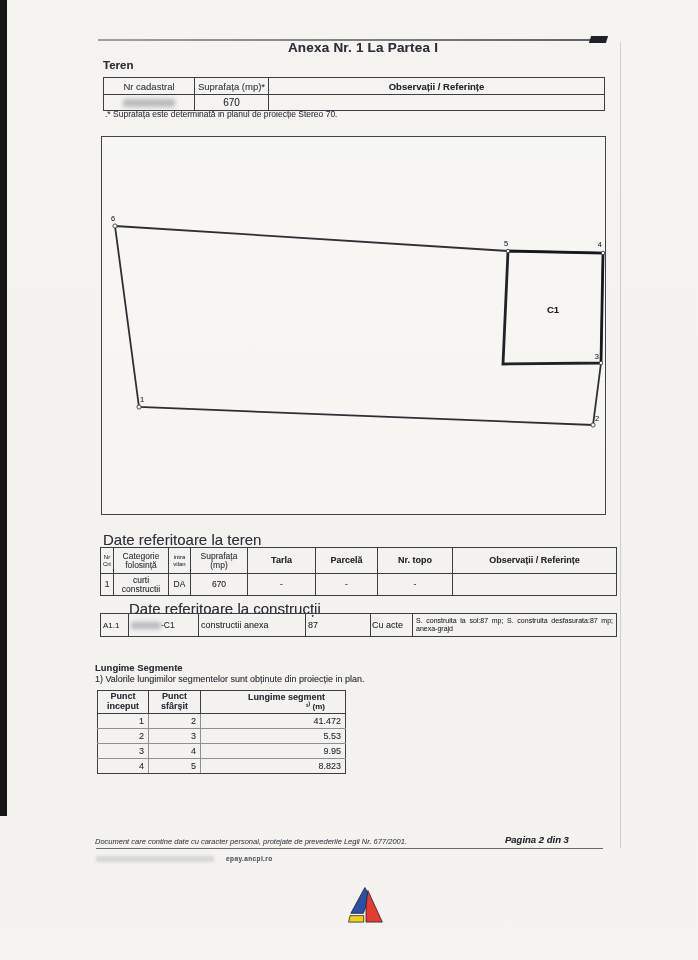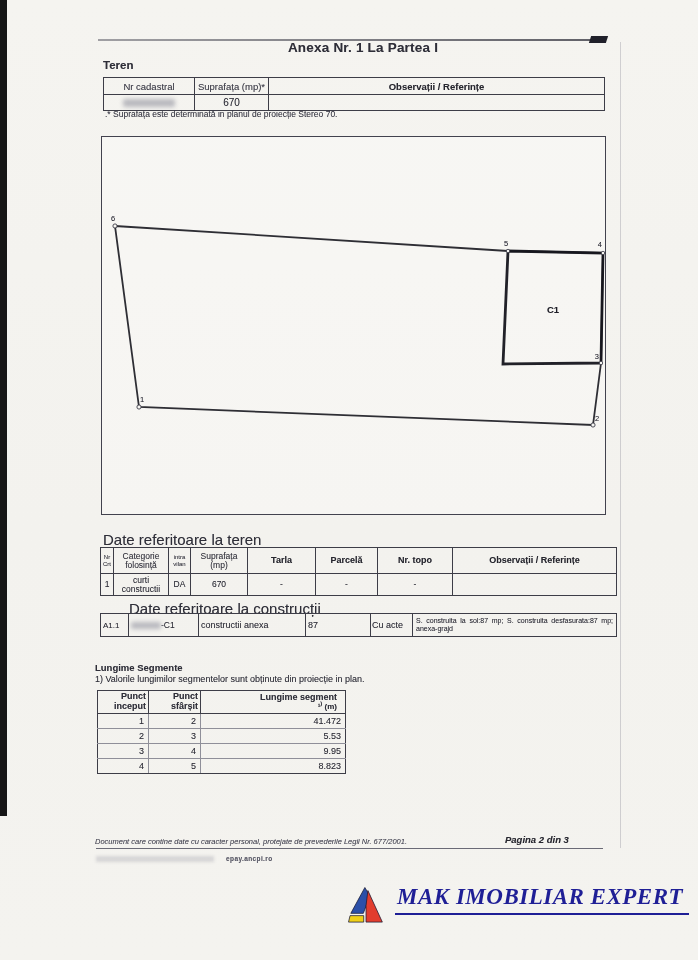--- a/index.html
+++ b/index.html
@@ -37,22 +37,22 @@
   .t2 th{font-size:8.5px;font-weight:normal;text-align:center;height:25px;line-height:1.05;color:#35353f;}
   .t2 th.tiny{font-size:6px;}
   .t2 th.bold{font-weight:bold;font-size:9px;color:#26262e;}
   .t2 td{height:21px;font-size:8.5px;text-align:center;line-height:1.0;}
   .t3{left:100px;top:613px;width:516px;}
   .t3 th{font-size:8.5px;font-weight:normal;text-align:center;height:25px;line-height:1.05;color:#35353f;}
   .t3 th.bold{font-weight:bold;font-size:9px;color:#26262e;}
   .t3 td{height:20px;font-size:9px;}
   .t3 td.obs{font-size:7px;text-align:justify;line-height:1.15;padding:1px 3px;}
   .t4{left:97px;top:690px;width:248px;}
-  .t4 th{font-size:9px;font-weight:bold;height:22px;line-height:1.1;text-align:right;}
-  .t4 th.lseg{text-align:right;padding-right:8px;}
+  .t4 th{font-size:9px;font-weight:bold;height:22px;line-height:1.1;text-align:center;}
+  .t4 th.lseg{text-align:right;padding-right:20px;}
   .t4 .unit{display:block;font-size:8px;font-weight:bold;}
   .t4 td{height:14px;font-size:9px;text-align:right;padding-right:4px;border-color:#8f8f99;}
   .t4 tr td:first-child, .t4 tr th:first-child{border-left-color:#3d3d47;}
   .t4 tr td:last-child, .t4 tr th:last-child{border-right-color:#3d3d47;}
   .t4 tr:last-child td{border-bottom-color:#3d3d47;}
   
   .smudge{display:inline-block;background:#b9b9bf;filter:blur(2px);border-radius:2px;vertical-align:middle;}
   
   .plan-frame{left:101px;top:136px;width:503px;height:377px;border:1px solid #42424e;background:rgba(255,255,255,.25);}
   
@@ -227,16 +227,15 @@
   <div class="abs footer-line"></div>
   <div class="abs footer-smudge"></div>
   <div class="abs footer-site">epay.ancpi.ro</div>
 
   <div class="abs logo">
     <svg class="logo-icon" viewBox="0 0 100 100">
       <polygon points="47,4 10,72 43,72 60,26" fill="#2b4fa8" stroke="#1a1a33" stroke-width="2"></polygon>
       <polygon points="8,78 44,78 44,95 4,95" fill="#f0d018" stroke="#1a1a33" stroke-width="2"></polygon>
       <polygon points="55,12 93,95 50,95 50,52" fill="#e23d2e" stroke="#1a1a33" stroke-width="2"></polygon>
     </svg>
-    <div class="logo-text">MAK IMOBILIAR EXPERT</div>
   </div>
 
 </div>
 
 </body></html>

